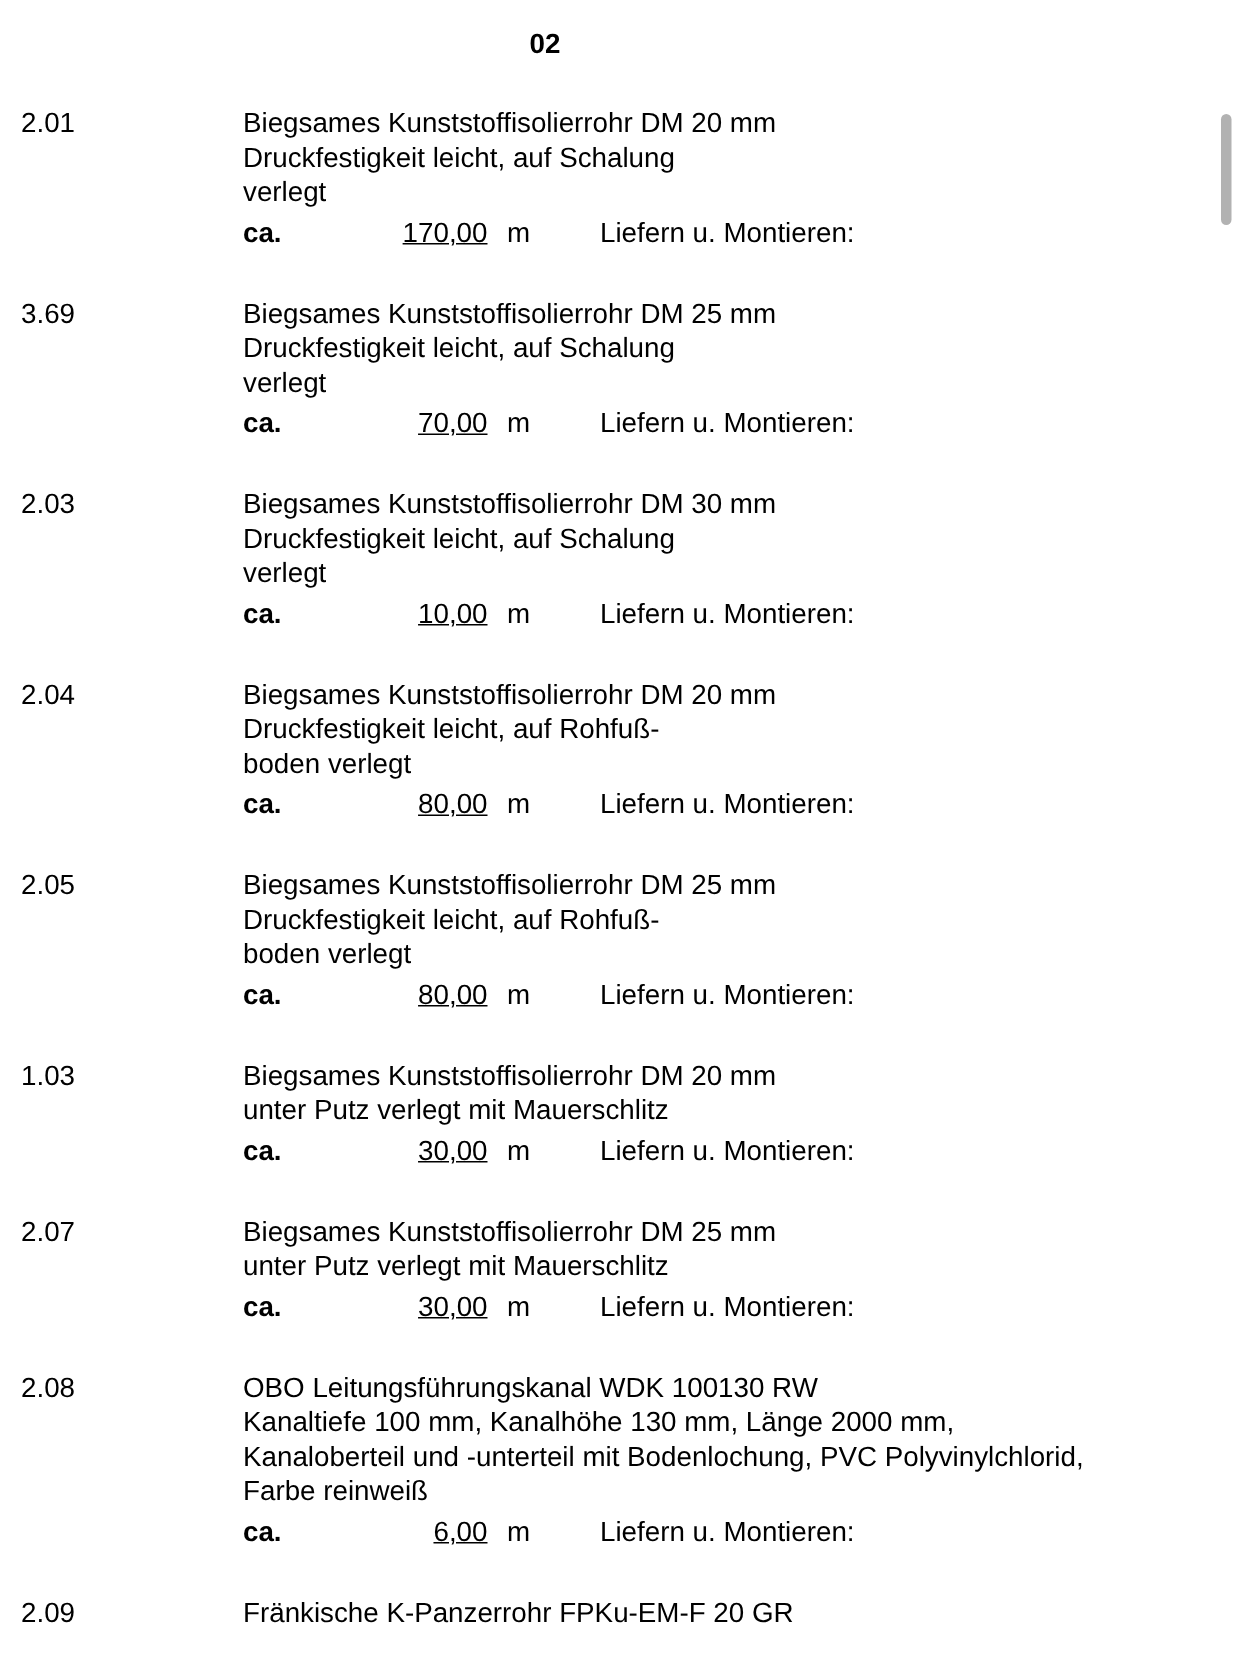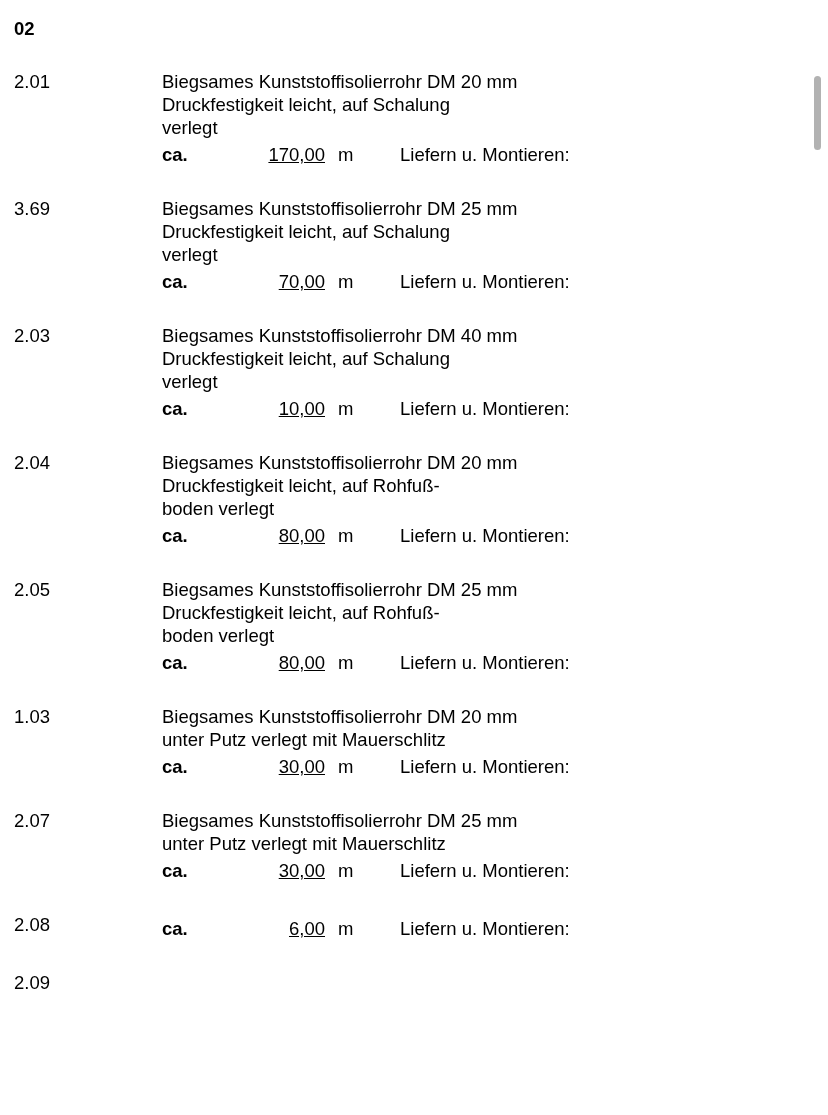--- a/index.html
+++ b/index.html
@@ -16,20 +16,21 @@
     line-height: 23px;
     color: #000000;
     position: relative;
   }
   .page {
     padding: 17px 0 0 14px;
   }
   .row {
     display: flex;
     align-items: flex-start;
+    justify-content: center;
   }
   .col-num {
     flex: 0 0 136px;
     width: 136px;
   }
   .col-body {
     flex: 1 1 auto;
     min-width: 0;
   }
   .section-header {
@@ -114,21 +115,21 @@
         <span class="qty-unit">m</span>
         <span class="qty-action">Liefern u. Montieren:</span>
       </div>
     </div>
   </div>
 
   <div class="row item">
     <div class="col-num">2.03</div>
     <div class="col-body">
       <div class="desc">
-            <div class="desc-line">Biegsames Kunststoffisolierrohr DM 40 mm</div>
+            <div class="desc-line">Biegsames Kunststoffisolierrohr DM 30 mm</div>
             <div class="desc-line">Druckfestigkeit leicht, auf Schalung</div>
             <div class="desc-line">verlegt</div>
           </div>
       <div class="qty-line">
         <span class="qty-prefix">ca.</span>
         <span class="qty-value">10,00</span>
         <span class="qty-unit">m</span>
         <span class="qty-action">Liefern u. Montieren:</span>
       </div>
     </div>
@@ -196,33 +197,40 @@
         <span class="qty-value">30,00</span>
         <span class="qty-unit">m</span>
         <span class="qty-action">Liefern u. Montieren:</span>
       </div>
     </div>
   </div>
 
   <div class="row item">
     <div class="col-num">2.08</div>
     <div class="col-body">
+      <div class="desc">
+            <div class="desc-line">OBO Leitungsführungskanal WDK 100130 RW</div>
+            <div class="desc-line">Kanaltiefe 100 mm, Kanalhöhe 130 mm, Länge 2000 mm,</div>
+            <div class="desc-line">Kanaloberteil und -unterteil mit Bodenlochung, PVC Polyvinylchlorid,</div>
+            <div class="desc-line">Farbe reinweiß</div>
+          </div>
       <div class="qty-line">
         <span class="qty-prefix">ca.</span>
         <span class="qty-value">6,00</span>
         <span class="qty-unit">m</span>
         <span class="qty-action">Liefern u. Montieren:</span>
       </div>
     </div>
   </div>
 
   <div class="row item">
     <div class="col-num">2.09</div>
     <div class="col-body">
       <div class="desc">
+            <div class="desc-line">Fränkische K-Panzerrohr FPKu-EM-F 20 GR</div>
           </div>
 
     </div>
   </div>
 </div>
 
 </div>
 
 <div class="scrollbar-thumb" style="background: rgb(178, 178, 178);"></div>
 

